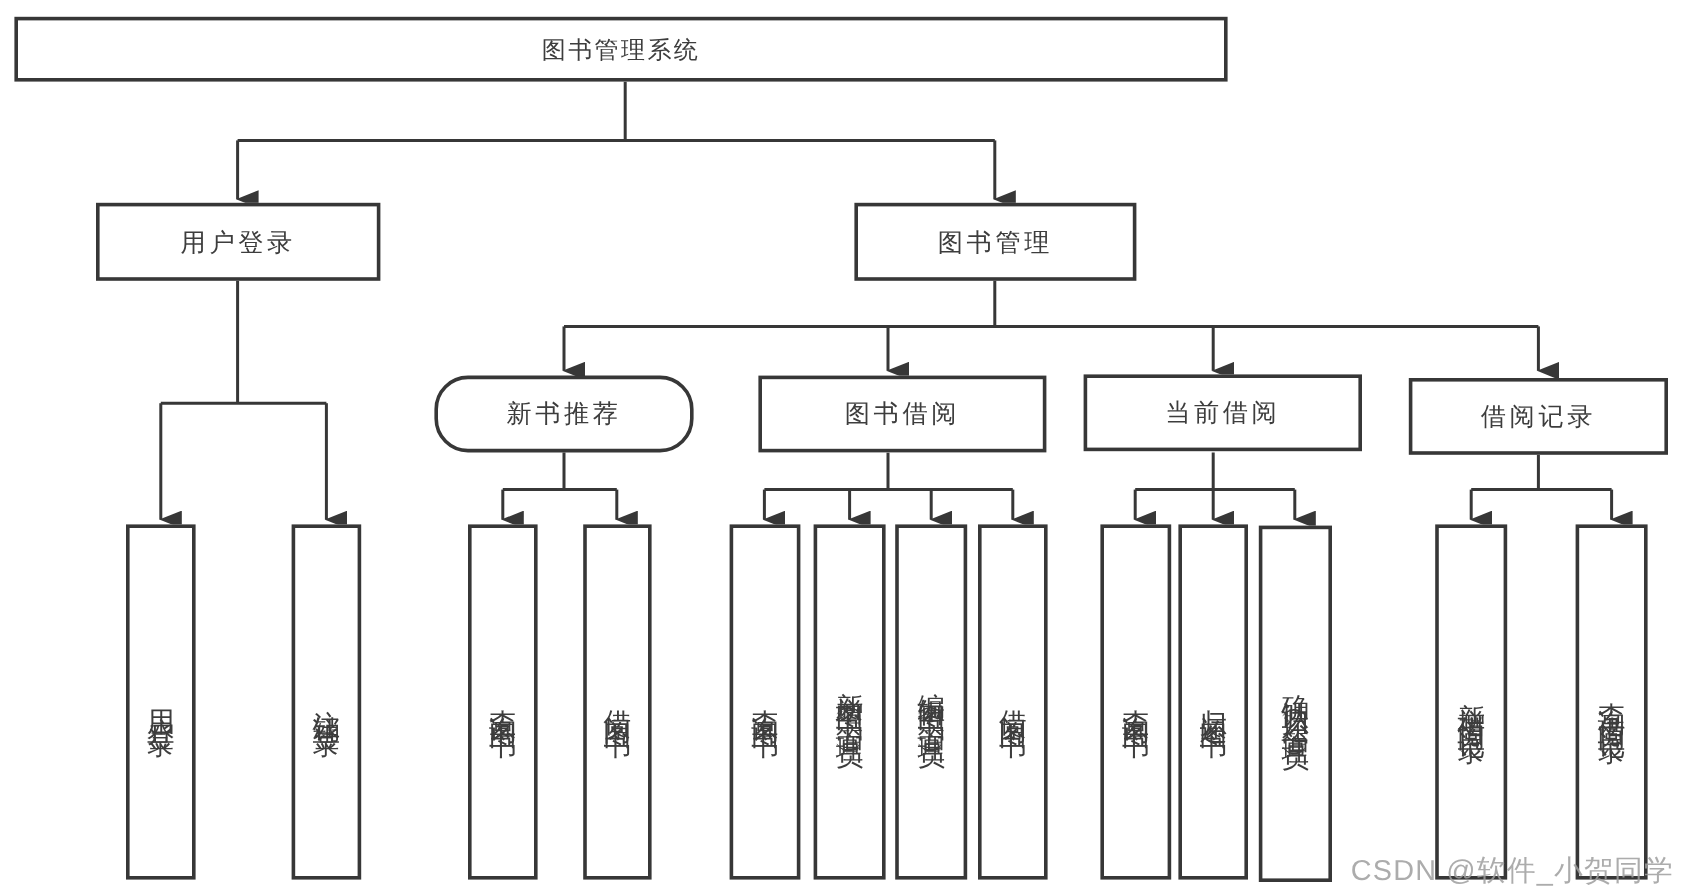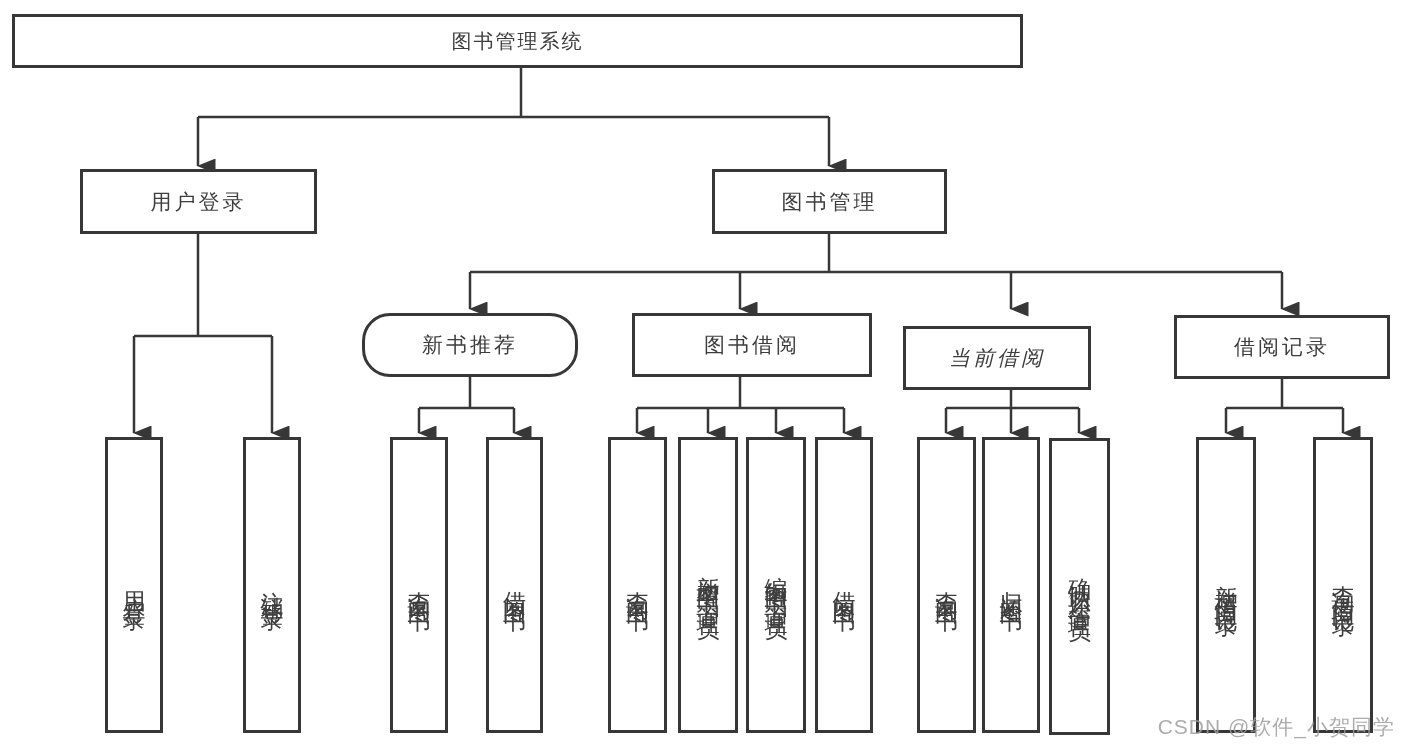--- a/index.html
+++ b/index.html
@@ -30,21 +30,21 @@
     font-size: 23px;
     letter-spacing: 6px;
     line-height: 1;
     white-space: nowrap;
   }
   .watermark {
     position: absolute;
     right: 10px;
     bottom: 6px;
     z-index: 5;
-    font-size: 21px;
+    font-size: 24px;
     letter-spacing: 1px;
     color: rgba(158, 158, 158, 0.85);
   }
 </style>
 </head>
 <body>
 
 <div class="stage">
 
   <svg class="connectors" width="1405" height="747" viewBox="0 0 1405 747" xmlns="http://www.w3.org/2000/svg">
@@ -106,21 +106,21 @@
   <div class="node node-lvl" style="left:712px; top:169px; width:235px; height:65px;">
     <span>图书管理</span>
   </div>
 
   <div class="node node-lvl" style="left:362px; top:313px; width:216px; height:64px;border-radius:28px;">
     <span>新书推荐</span>
   </div>
   <div class="node node-lvl" style="left:632px; top:313px; width:240px; height:64px;">
     <span>图书借阅</span>
   </div>
-  <div class="node node-lvl" style="left:903px; top:326px; width:188px; height:64px;font-style:italic;">
+  <div class="node node-lvl" style="left:903px; top:312px; width:232px; height:64px;">
     <span>当前借阅</span>
   </div>
   <div class="node node-lvl" style="left:1174px; top:315px; width:216px; height:64px;">
     <span>借阅记录</span>
   </div>
 
   <div class="node node-leaf" style="left:105px; top:437px; width:58px; height:296px;">
     <span>用户登录</span>
   </div>
   <div class="node node-leaf" style="left:243px; top:437px; width:58px; height:296px;">

